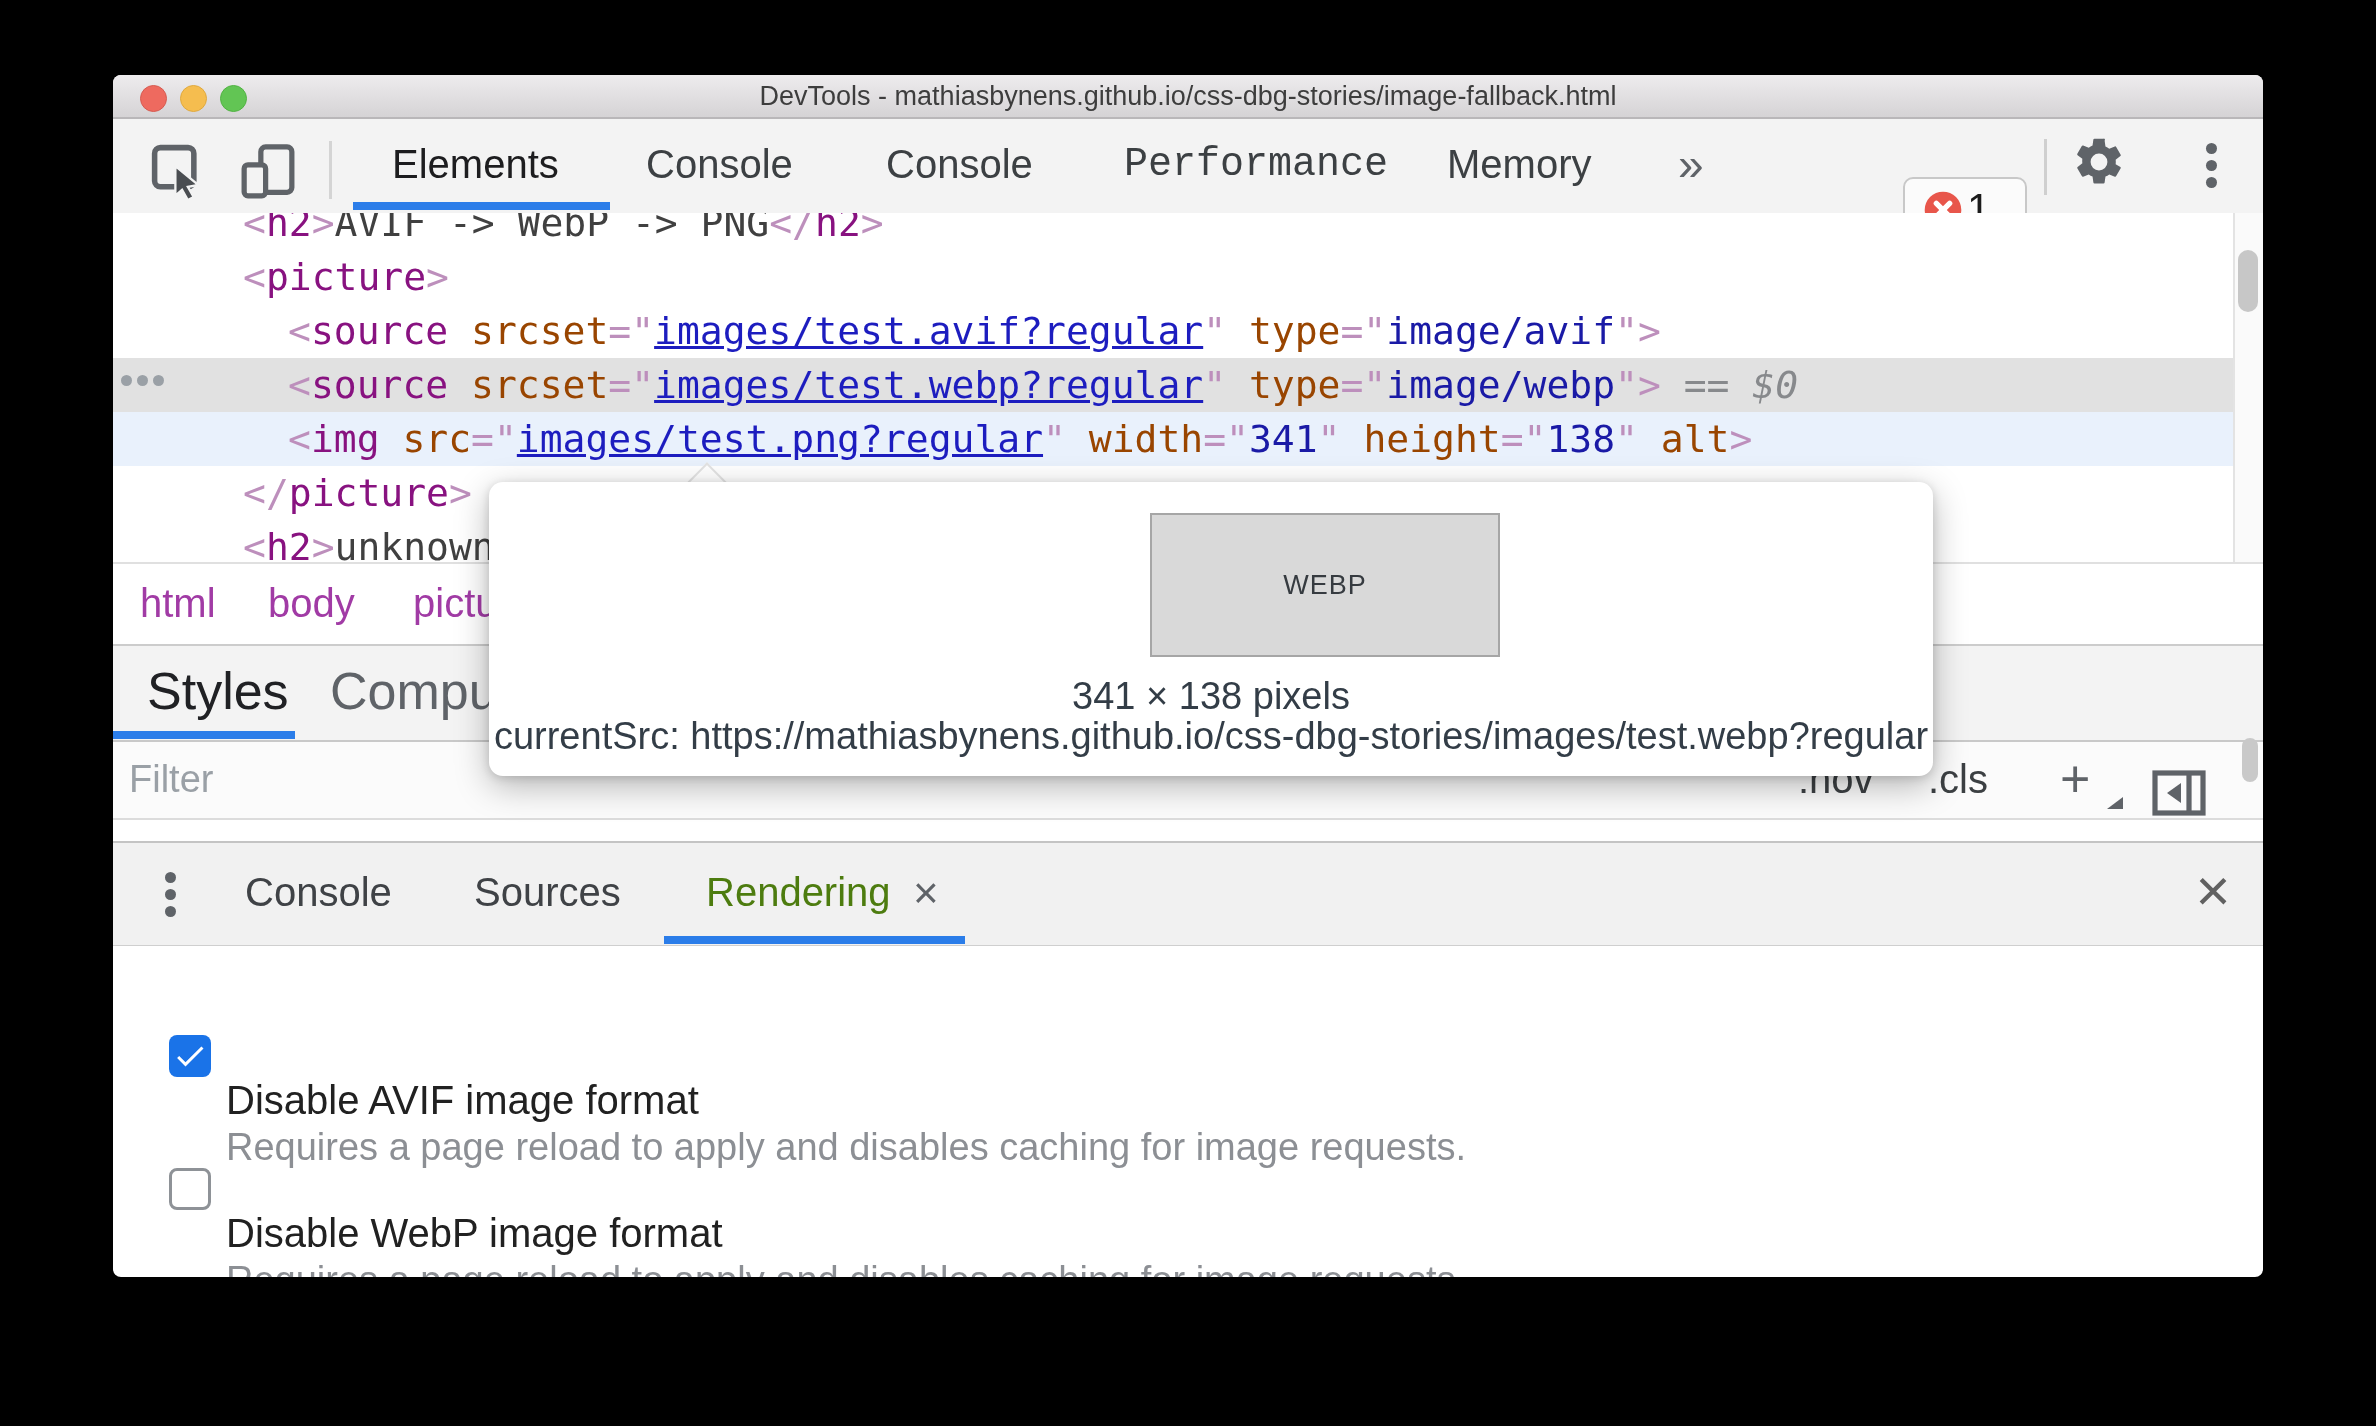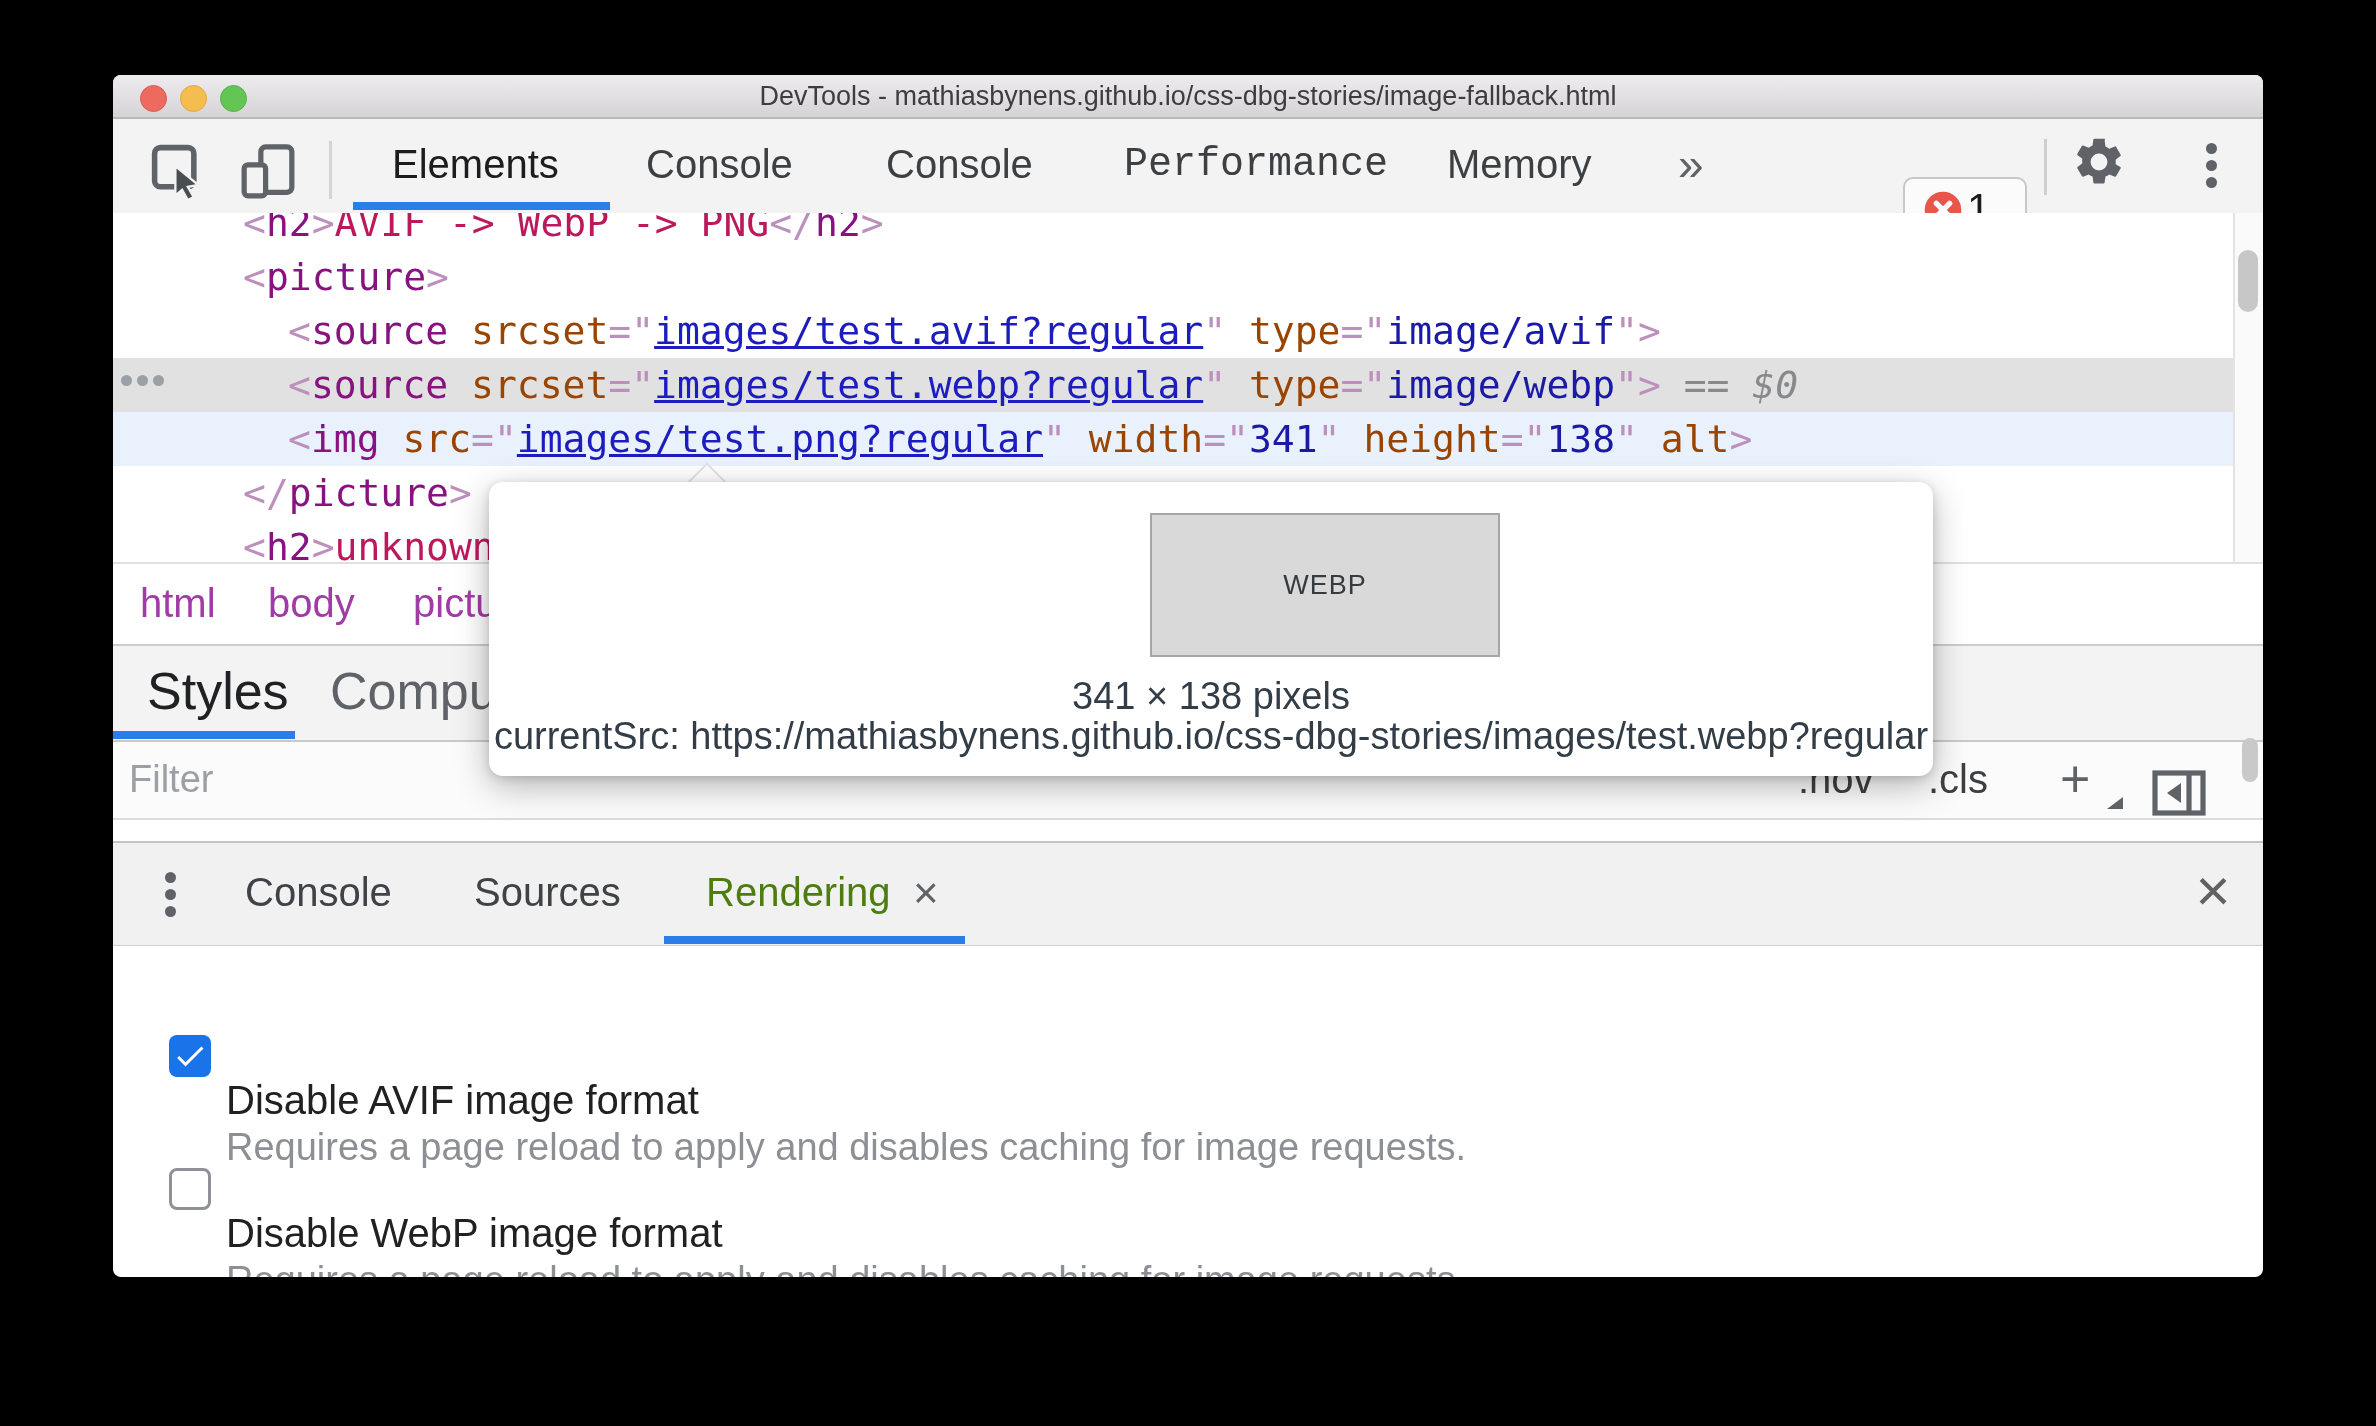--- a/index.html
+++ b/index.html
@@ -27,21 +27,21 @@
     font-family:"DejaVu Sans Mono",monospace;font-size:38px;white-space:pre;}
   .dl{height:54px;line-height:54px;padding-left:130px;}
   .dl.ind{padding-left:175px;}
   .dl.row-grey{background:#e1e1e1;}
   .dl.row-blue{background:#e9f1fc;width:2104px;padding-right:0;border-radius:0 18px 18px 0;}
   .tk-br,.tk-pq{color:#bd8fbc;}
   .tk-tg{color:#881280;}
   .tk-at{color:#994500;}
   .tk-vl{color:#1a1aa6;}
   .tk-lk{color:#1d1dbf;text-decoration:underline;}
-  .tk-tx{color:#be185d;}
+  .tk-tx{color:#404040;}
   .tk-mk{color:#87898c;}
   .tk-dv{color:#87898c;font-style:italic;}
   #gutter-dots{left:8px;top:300px;display:flex;gap:5px;}
   #gutter-dots i{width:11px;height:11px;border-radius:50%;background:#9aa0a6;}
   #el-scroll{left:2120px;top:138px;width:30px;height:349px;background:#fafafa;border-left:2px solid #e3e3e3;}
   #el-thumb{left:2125px;top:175px;width:20px;height:62px;border-radius:10px;background:#c7c7c7;}
   
   #crumbs{left:0;top:487px;width:100%;height:80px;background:#fff;border-top:2px solid #e0e0e0;}
   .crumb{top:0;height:78px;line-height:78px;font-size:40px;color:#a13ba5;}
   

